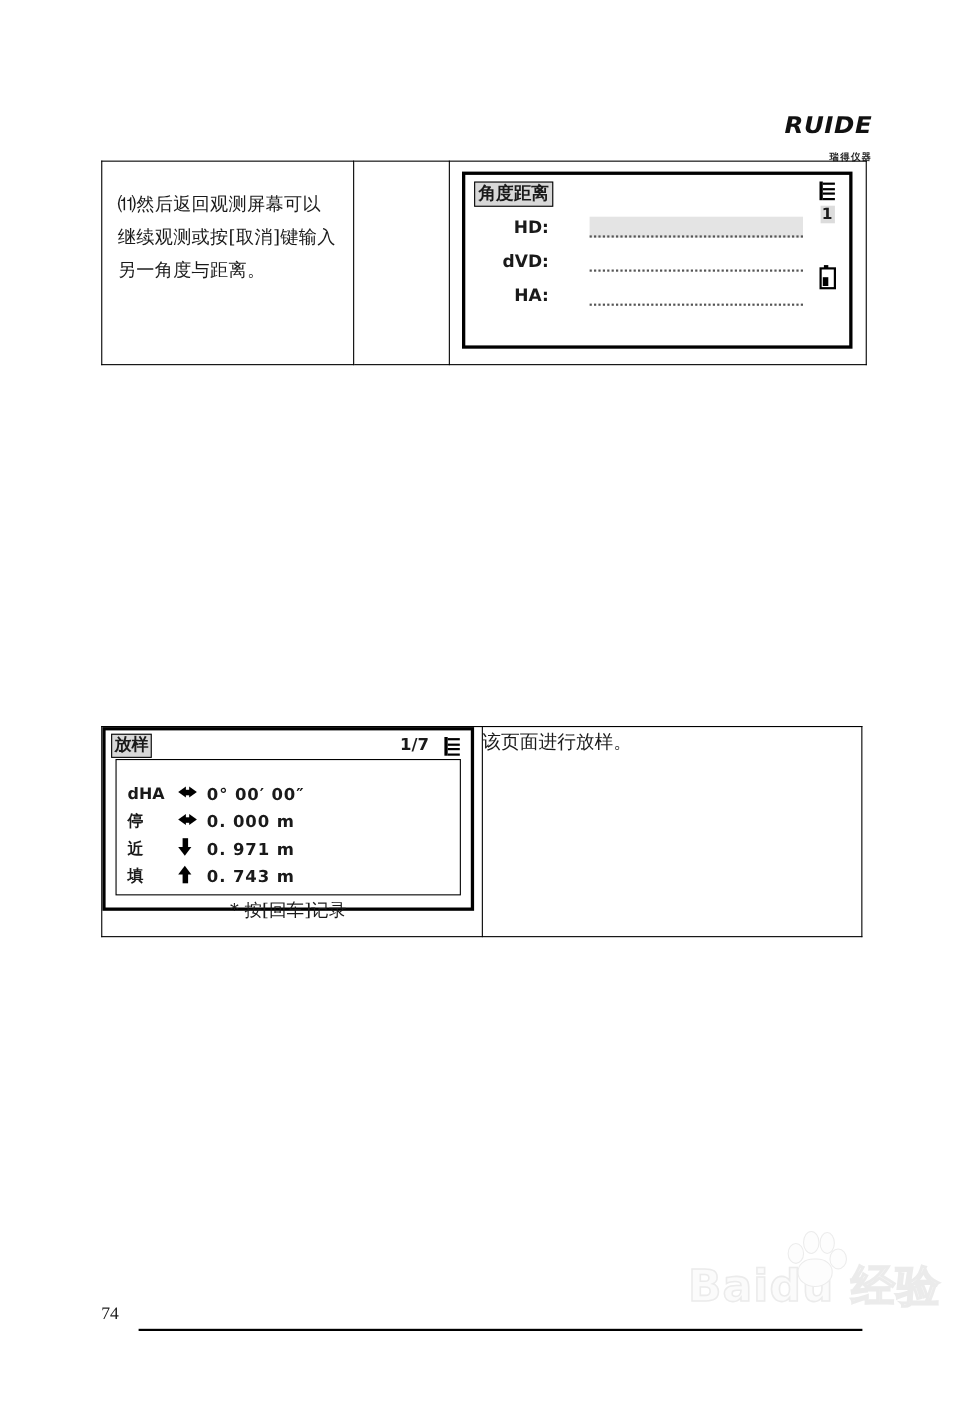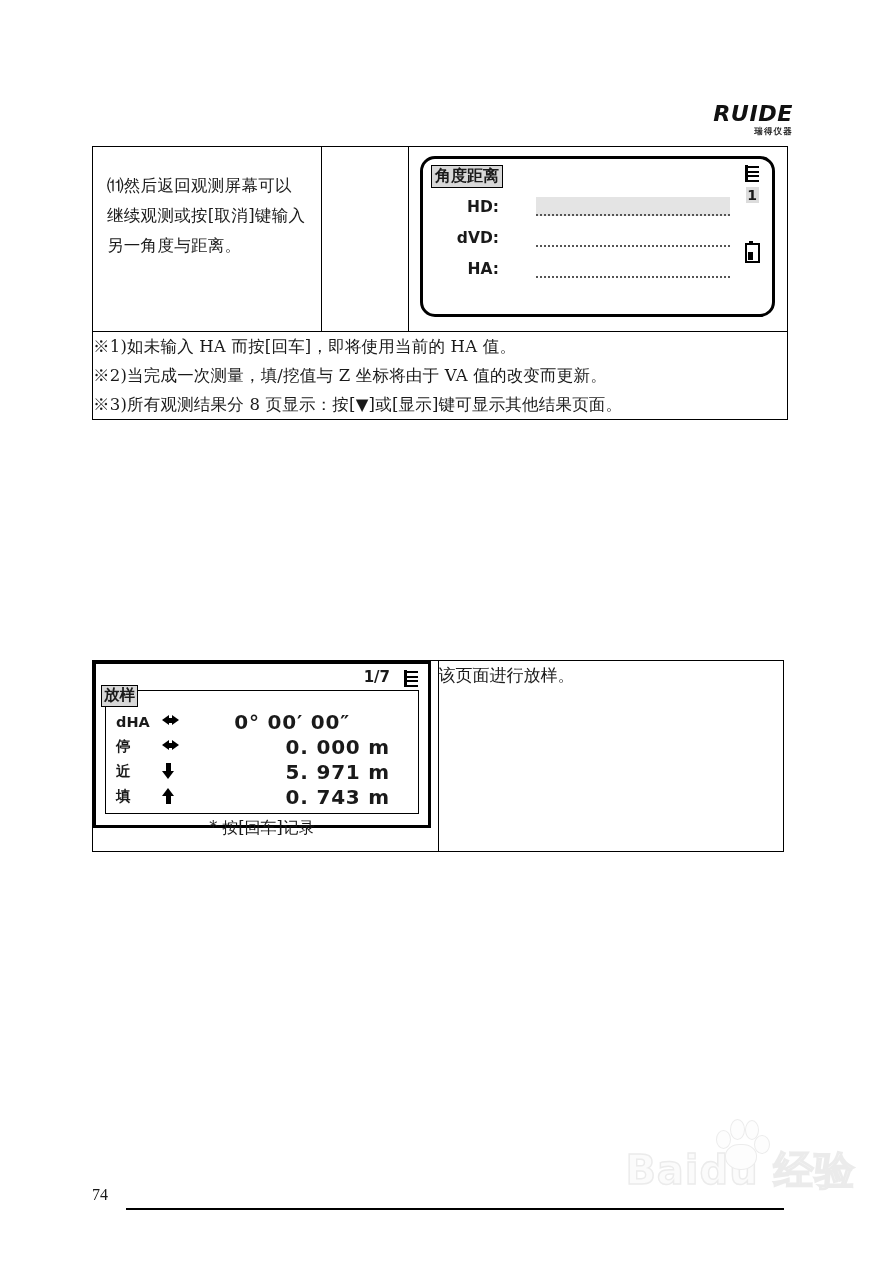--- a/index.html
+++ b/index.html
@@ -34,21 +34,21 @@
     color: #111;
     transform: scaleX(1.06);
     transform-origin: right center;
   }
   #brand .brand-sub {
     font-family: "DejaVu Sans", "Liberation Sans", sans-serif;
     font-weight: bold;
     font-size: 8.5px;
     letter-spacing: 1.2px;
     color: #222;
-    margin-top: 2px;
+    margin-top: 14px;
   }
 
   
   .doc-table {
     position: absolute;
     border-collapse: collapse;
     table-layout: fixed;
   }
   .doc-table td, .doc-table th {
     border: 1px solid #000;
@@ -77,21 +77,20 @@
   
   .lcd {
     border: 3px solid #000;
     background: #fff;
     position: relative;
     font-family: "DejaVu Sans", "Liberation Sans", sans-serif;
   }
   #lcd-angle-dist {
     margin: 9px 12px 14px 11px;
     height: 155px;
-    border-radius: 15px;
   }
   .lcd-title {
     display: inline-block;
     border: 1.5px solid #000;
     background: #d8d8d8;
     font-size: 16px;
     font-weight: bold;
     padding: 0px 3px 1px 3px;
     line-height: 20px;
     position: absolute;
@@ -218,21 +217,21 @@
     width: 332px;
     height: 161px;
     position: relative;
   }
   .so-head {
     position: relative;
     height: 26px;
   }
   .so-title {
     position: absolute;
-    left: 5px; top: 21px;
+    left: 5px; top: 3px;
     border: 1.5px solid #000;
     background: #d8d8d8;
     font-size: 15.5px;
     font-weight: bold;
     line-height: 19px;
     padding: 0 2px 1px 2px;
   }
   .so-page {
     position: absolute;
     right: 38px; top: 4px;
@@ -263,22 +262,22 @@
   }
   .so-arrow {
     width: 26px;
     font-size: 14px;
     font-weight: bold;
     line-height: 1;
     text-align: left;
   }
   .so-val {
     flex: 1;
-    text-align: right;
-    font-size: 20px;
+    text-align: left;
+    font-size: 15px;
     font-weight: bold;
     letter-spacing: 0.8px;
     padding-right: 22px;
     white-space: nowrap;
   }
   .so-val.ang { padding-right: 62px; }
   .so-foot {
     text-align: center;
     font-family: "DejaVu Serif", "Liberation Serif", serif;
     font-size: 16px;
@@ -415,27 +414,20 @@
             <span class="field-label">dVD:</span>
             <span class="field-value"></span>
           </div>
           <div class="field-row">
             <span class="field-label">HA:</span>
             <span class="field-value"></span>
           </div>
         </div>
 
       </div>
-    </td>
-  </tr>
-  <tr>
-    <td class="notes-cell" colspan="3">
-      <div class="note-line">※1)如未输入 HA 而按[回车]，即将使用当前的 HA 值。</div>
-      <div class="note-line">※2)当完成一次测量，填/挖值与 Z 坐标将由于 VA 值的改变而更新。</div>
-      <div class="note-line">※3)所有观测结果分 8 页显示：按[▼]或[显示]键可显示其他结果页面。</div>
     </td>
   </tr>
 </tbody>
   </table>
 
 <table class="doc-table" id="lower-table">
   <tbody>
   <tr>
     <td class="screen-cell">
 
@@ -461,21 +453,21 @@
             <span class="so-val ang">0° 00′ 00″</span>
           </div>
           <div class="so-row">
             <span class="so-name">停</span>
             <span class="so-arrow"><span class="arrow-lr"><i></i></span></span>
             <span class="so-val">0. 000 m</span>
           </div>
           <div class="so-row">
             <span class="so-name">近</span>
             <span class="so-arrow"><span class="arrow-dn"></span></span>
-            <span class="so-val">5. 971 m</span>
+            <span class="so-val">0. 971 m</span>
           </div>
           <div class="so-row">
             <span class="so-name">填</span>
             <span class="so-arrow"><span class="arrow-up"></span></span>
             <span class="so-val">0. 743 m</span>
           </div>
         </div>
 
         <div class="so-foot">* 按[回车]记录</div>
       </div>

